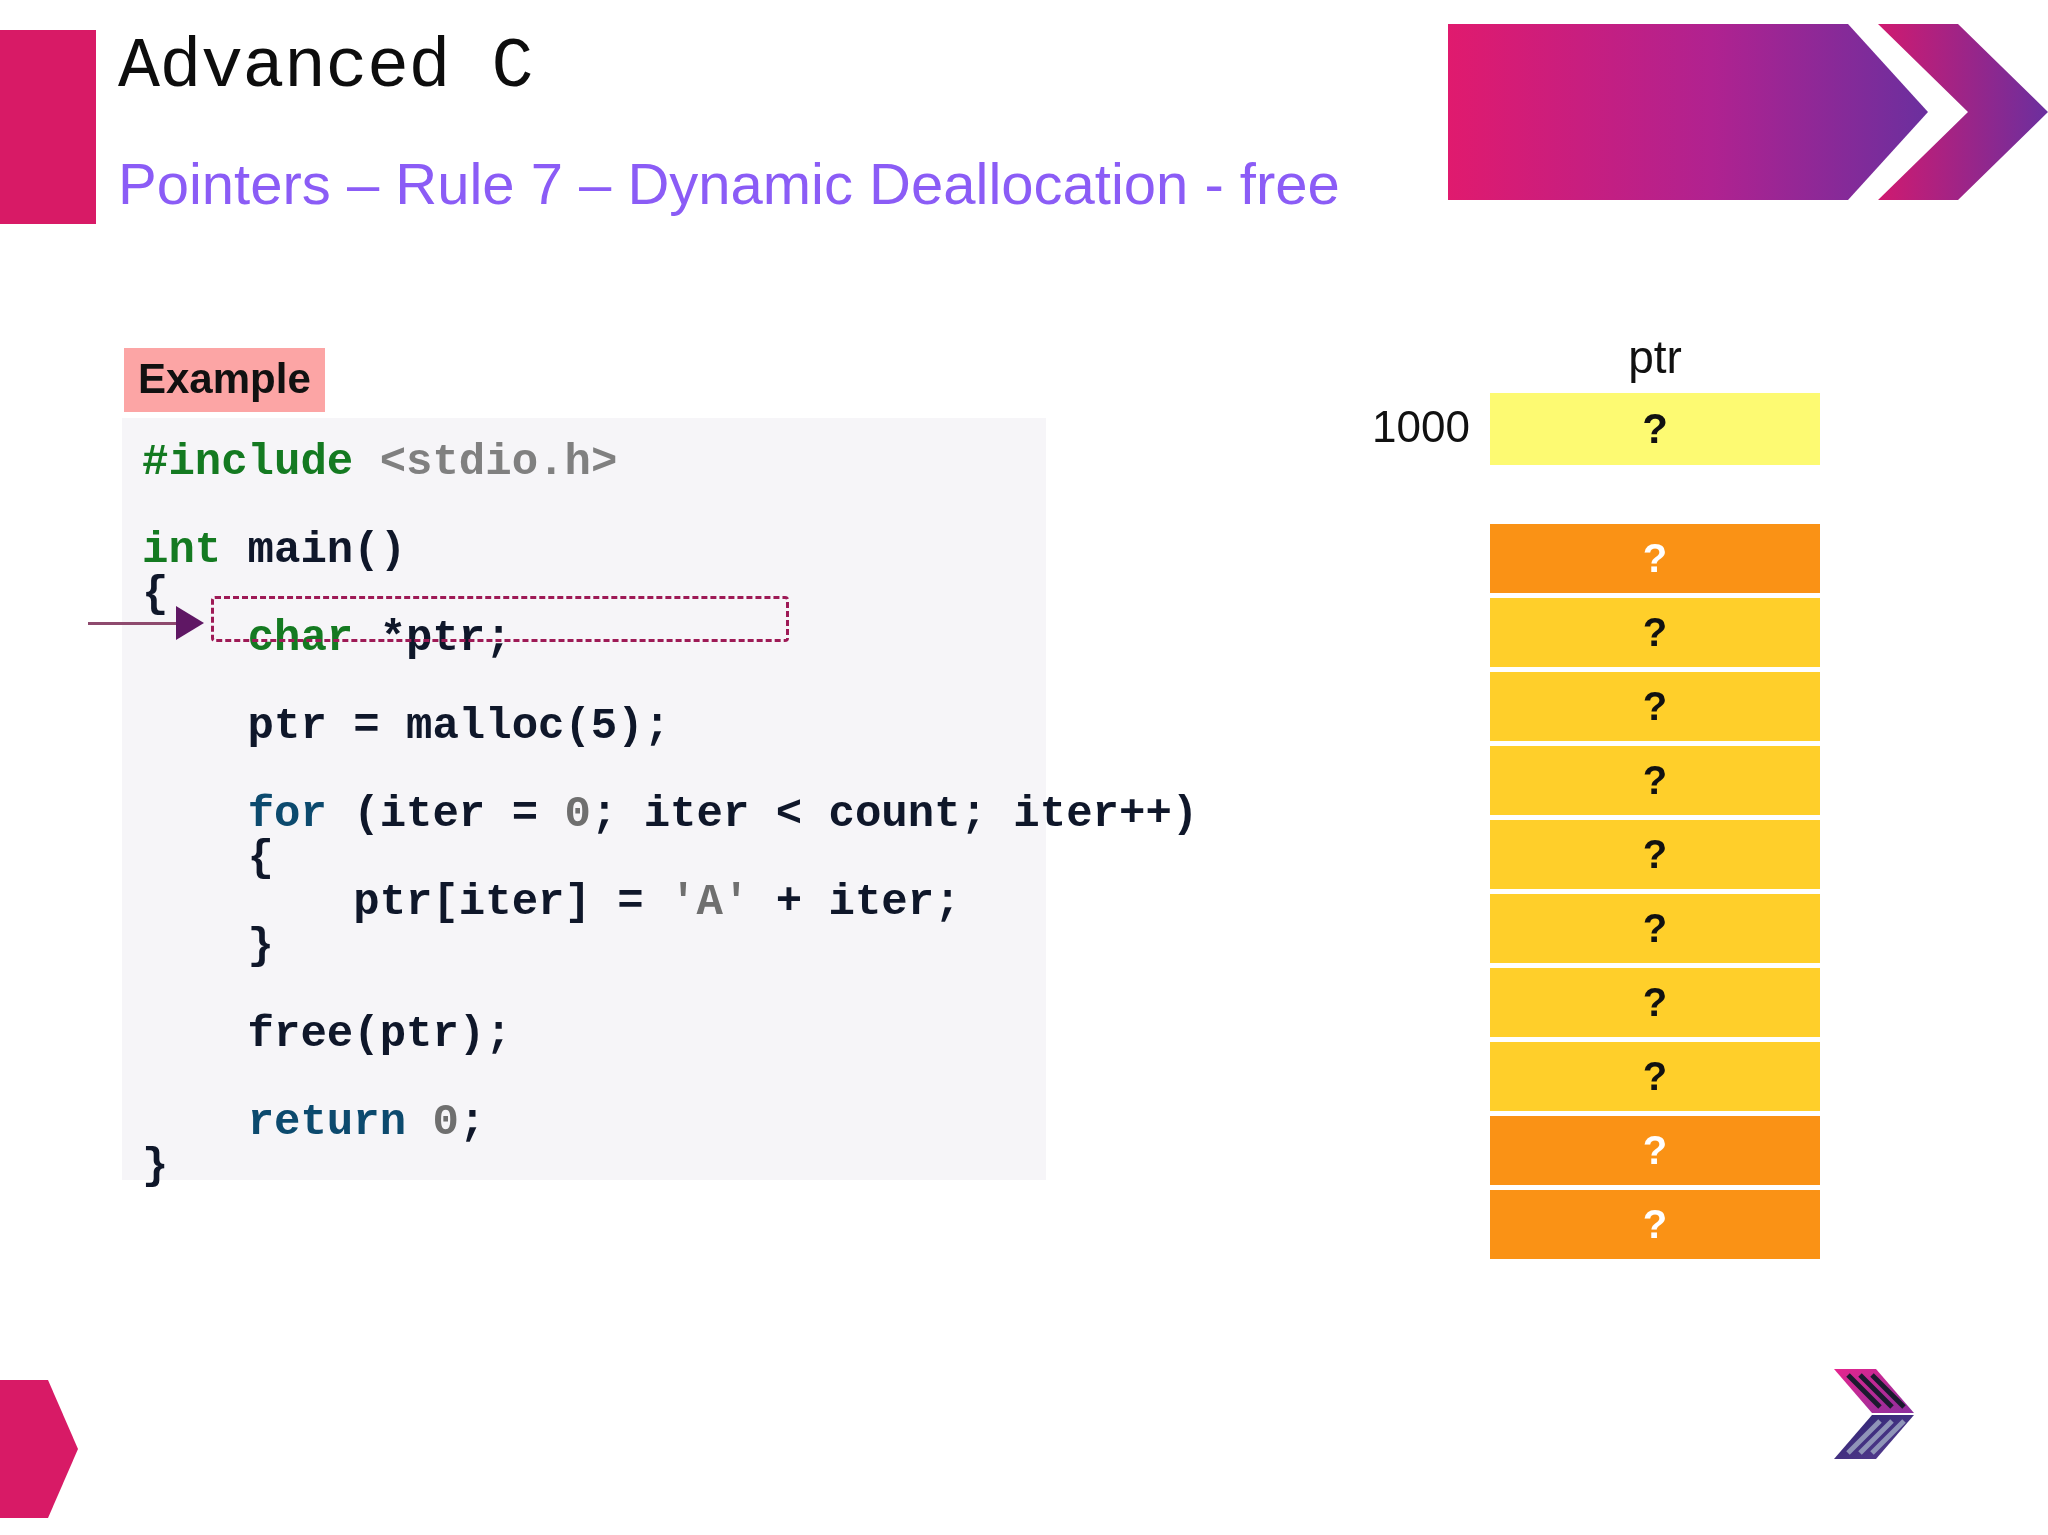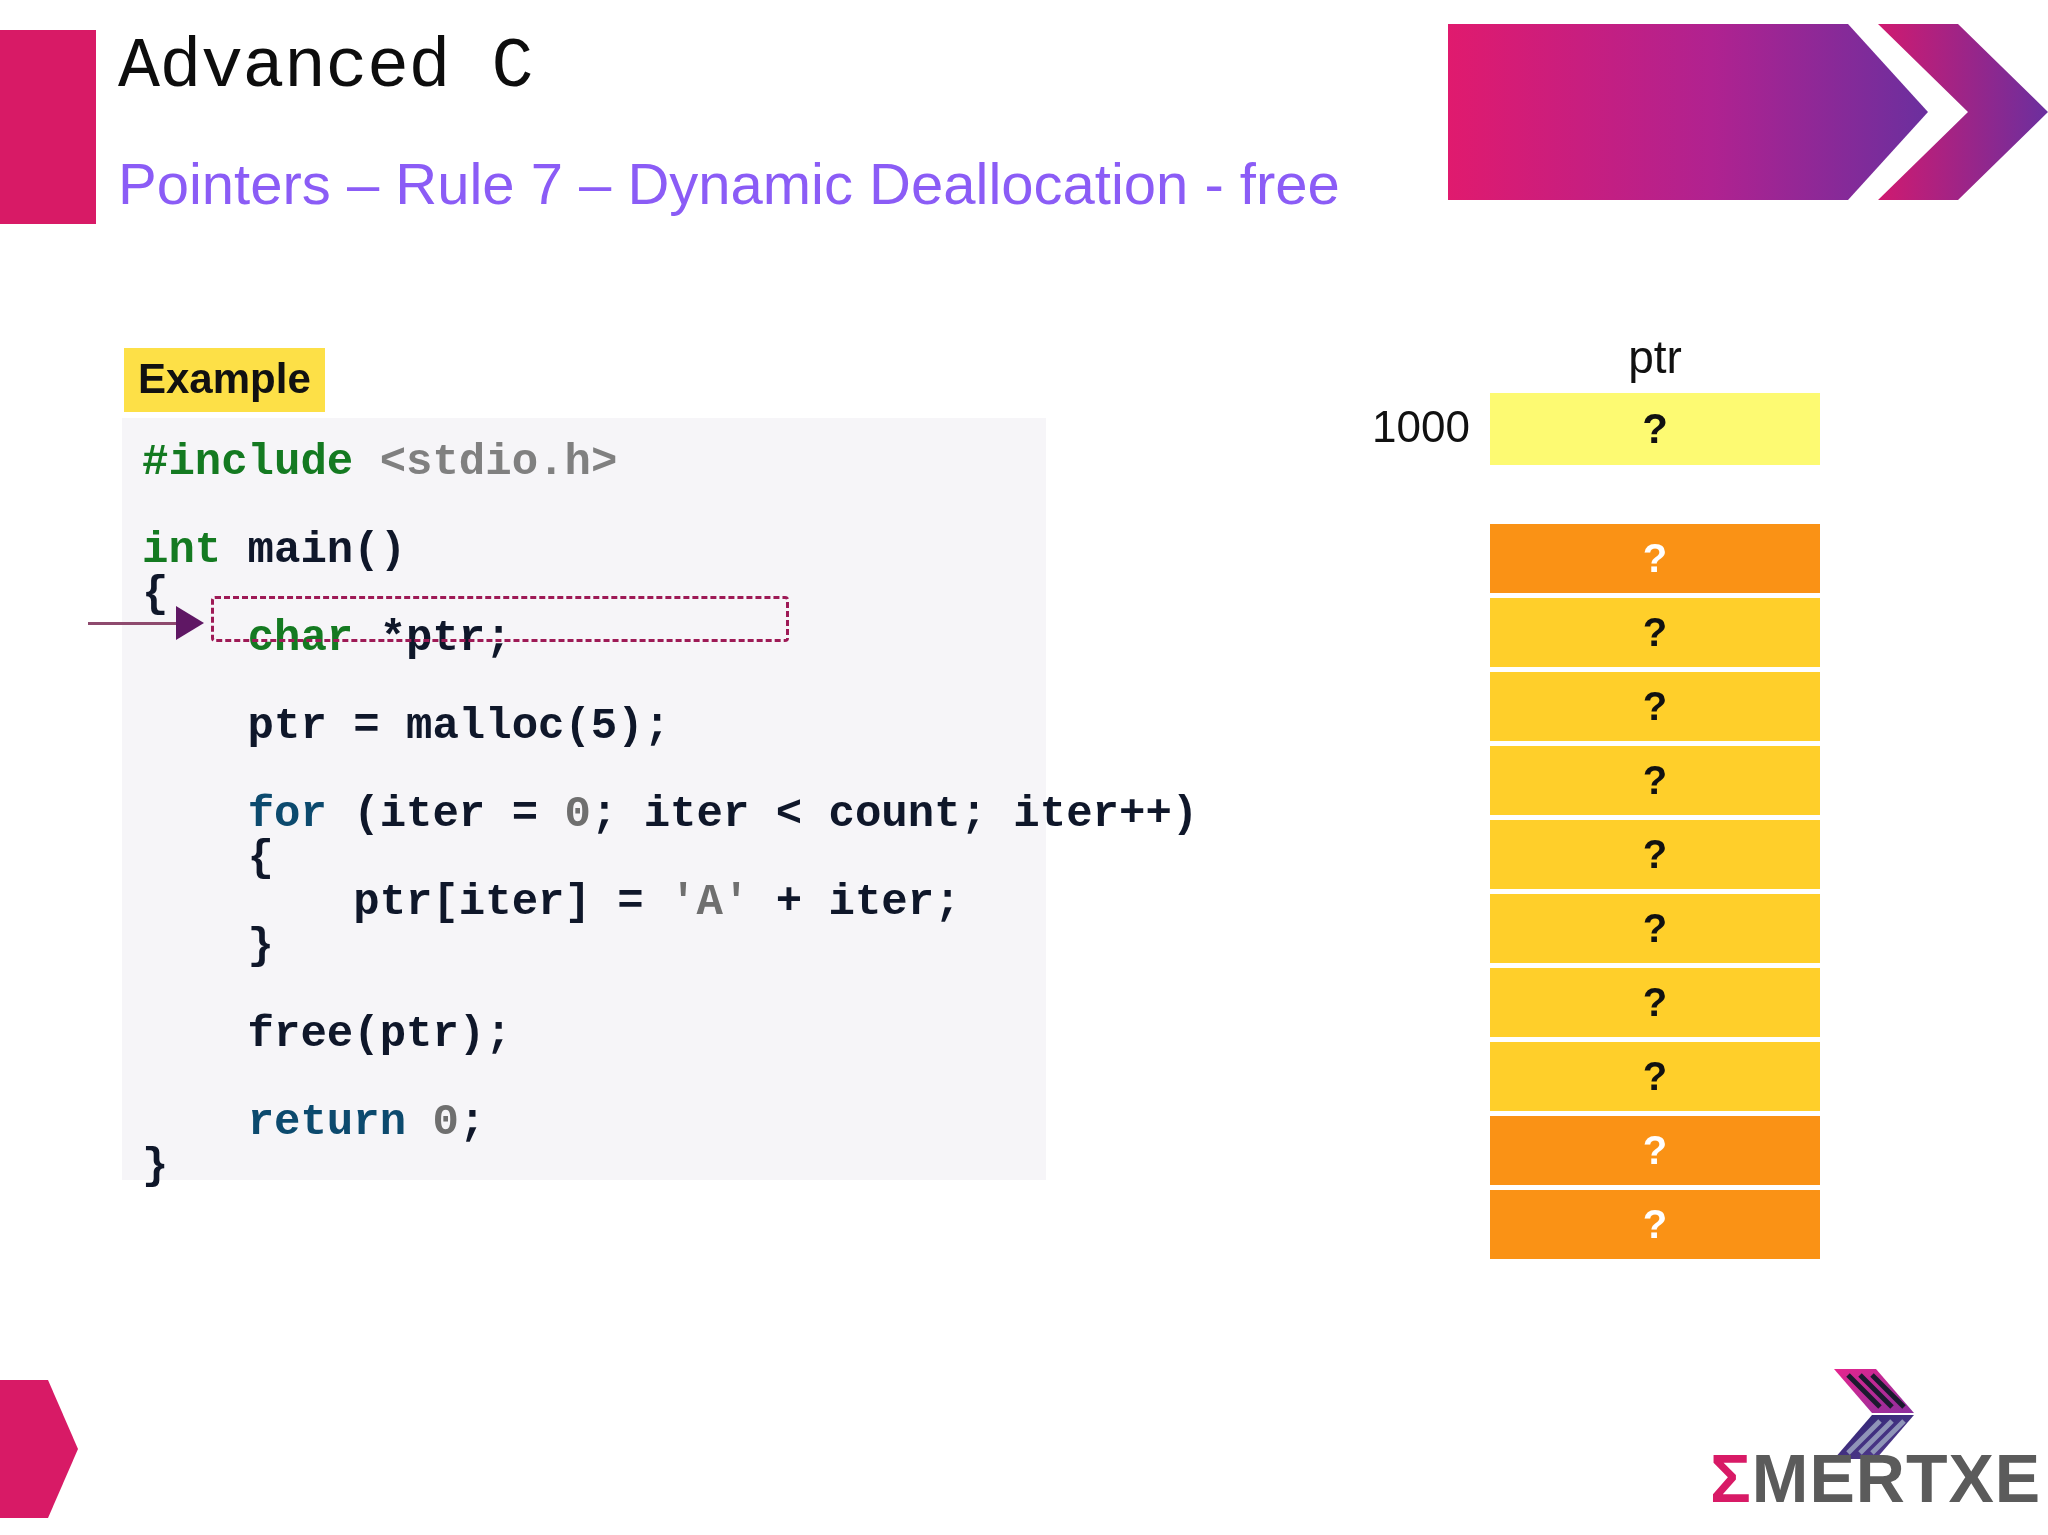--- a/index.html
+++ b/index.html
@@ -53,21 +53,21 @@
     top: 24px;
     width: 600px;
     height: 176px;
   }
 
   
   #example-label {
     position: absolute;
     left: 124px;
     top: 348px;
-    background: #fde047;
+    background: #fca5a5;
     color: #111111;
     font-size: 42px;
     font-weight: bold;
     line-height: 52px;
     padding: 5px 14px 7px 14px;
   }
 
   
   #code-block {
     position: absolute;
@@ -290,14 +290,13 @@
       <line x1="34" y1="6" x2="66" y2="38"></line>
       <line x1="46" y1="6" x2="78" y2="38"></line>
       <line x1="58" y1="6" x2="90" y2="38"></line>
     </g>
     <g stroke="#8f94b8" stroke-width="5">
       <line x1="66" y1="52" x2="34" y2="84"></line>
       <line x1="78" y1="52" x2="46" y2="84"></line>
       <line x1="90" y1="52" x2="58" y2="84"></line>
     </g>
   </svg>
-  <div class="logo-word"><span class="sig">Σ</span><span>MERTXE</span></div>
 </div>
 
 </body></html>

